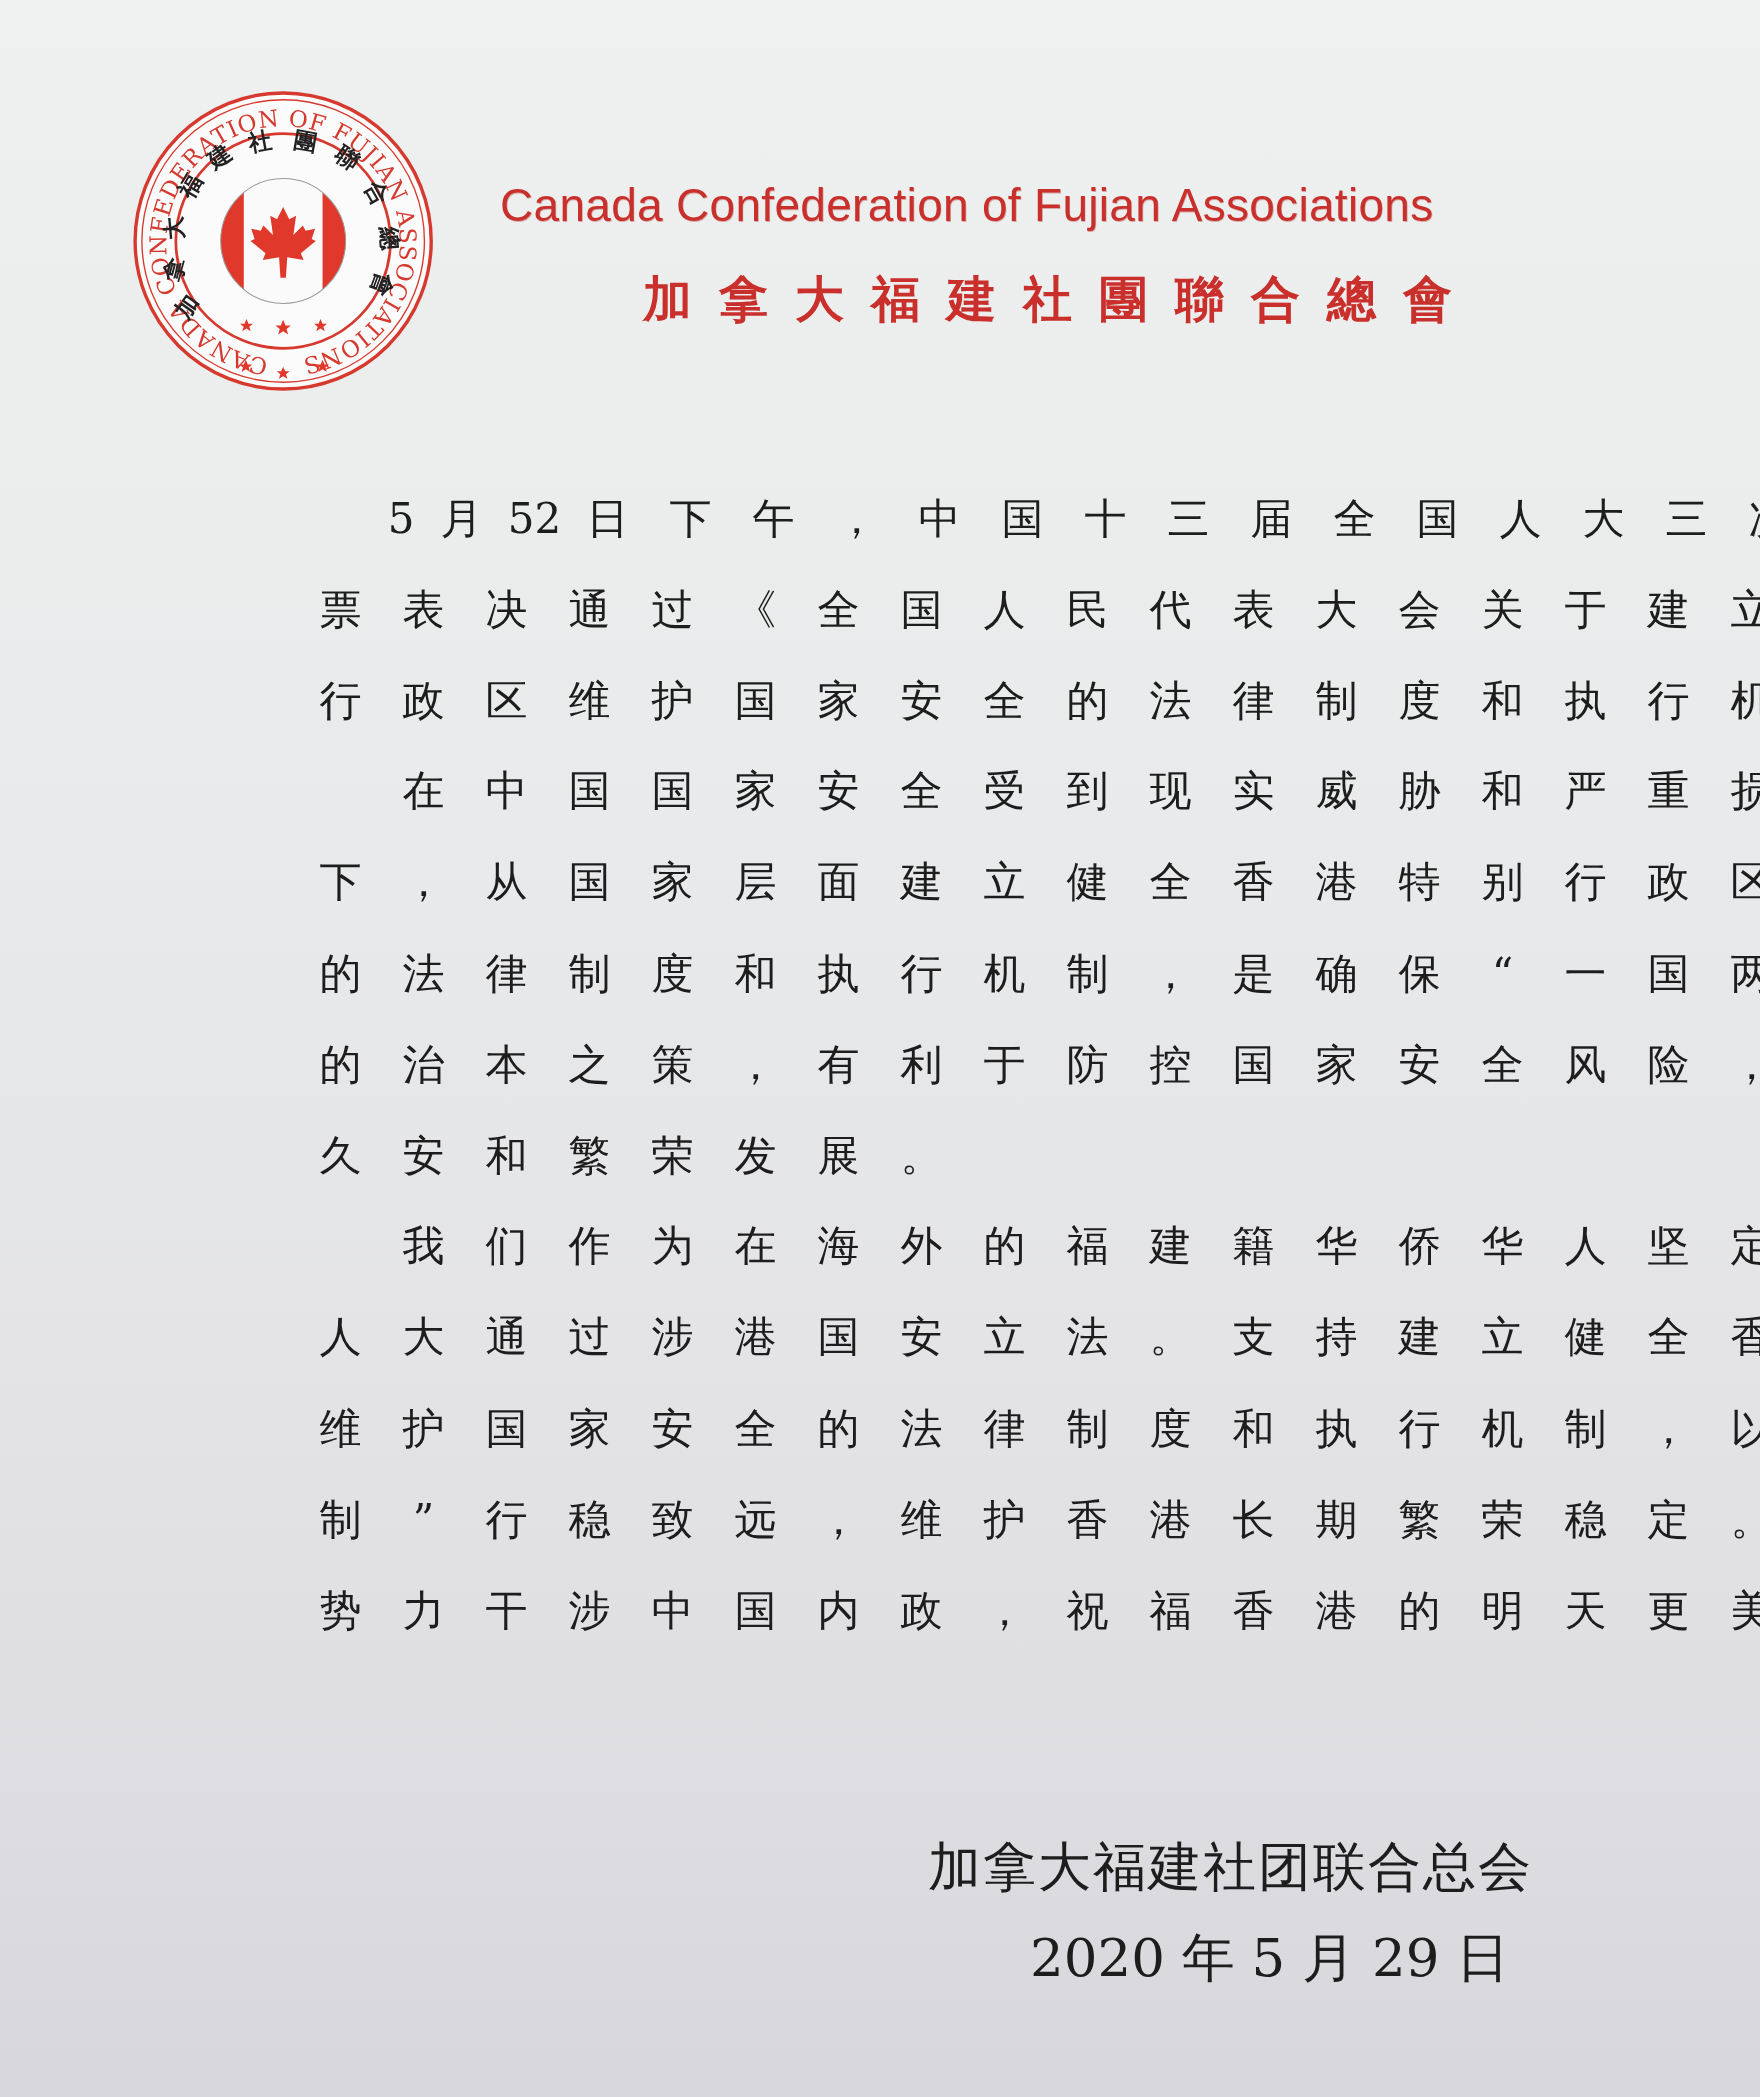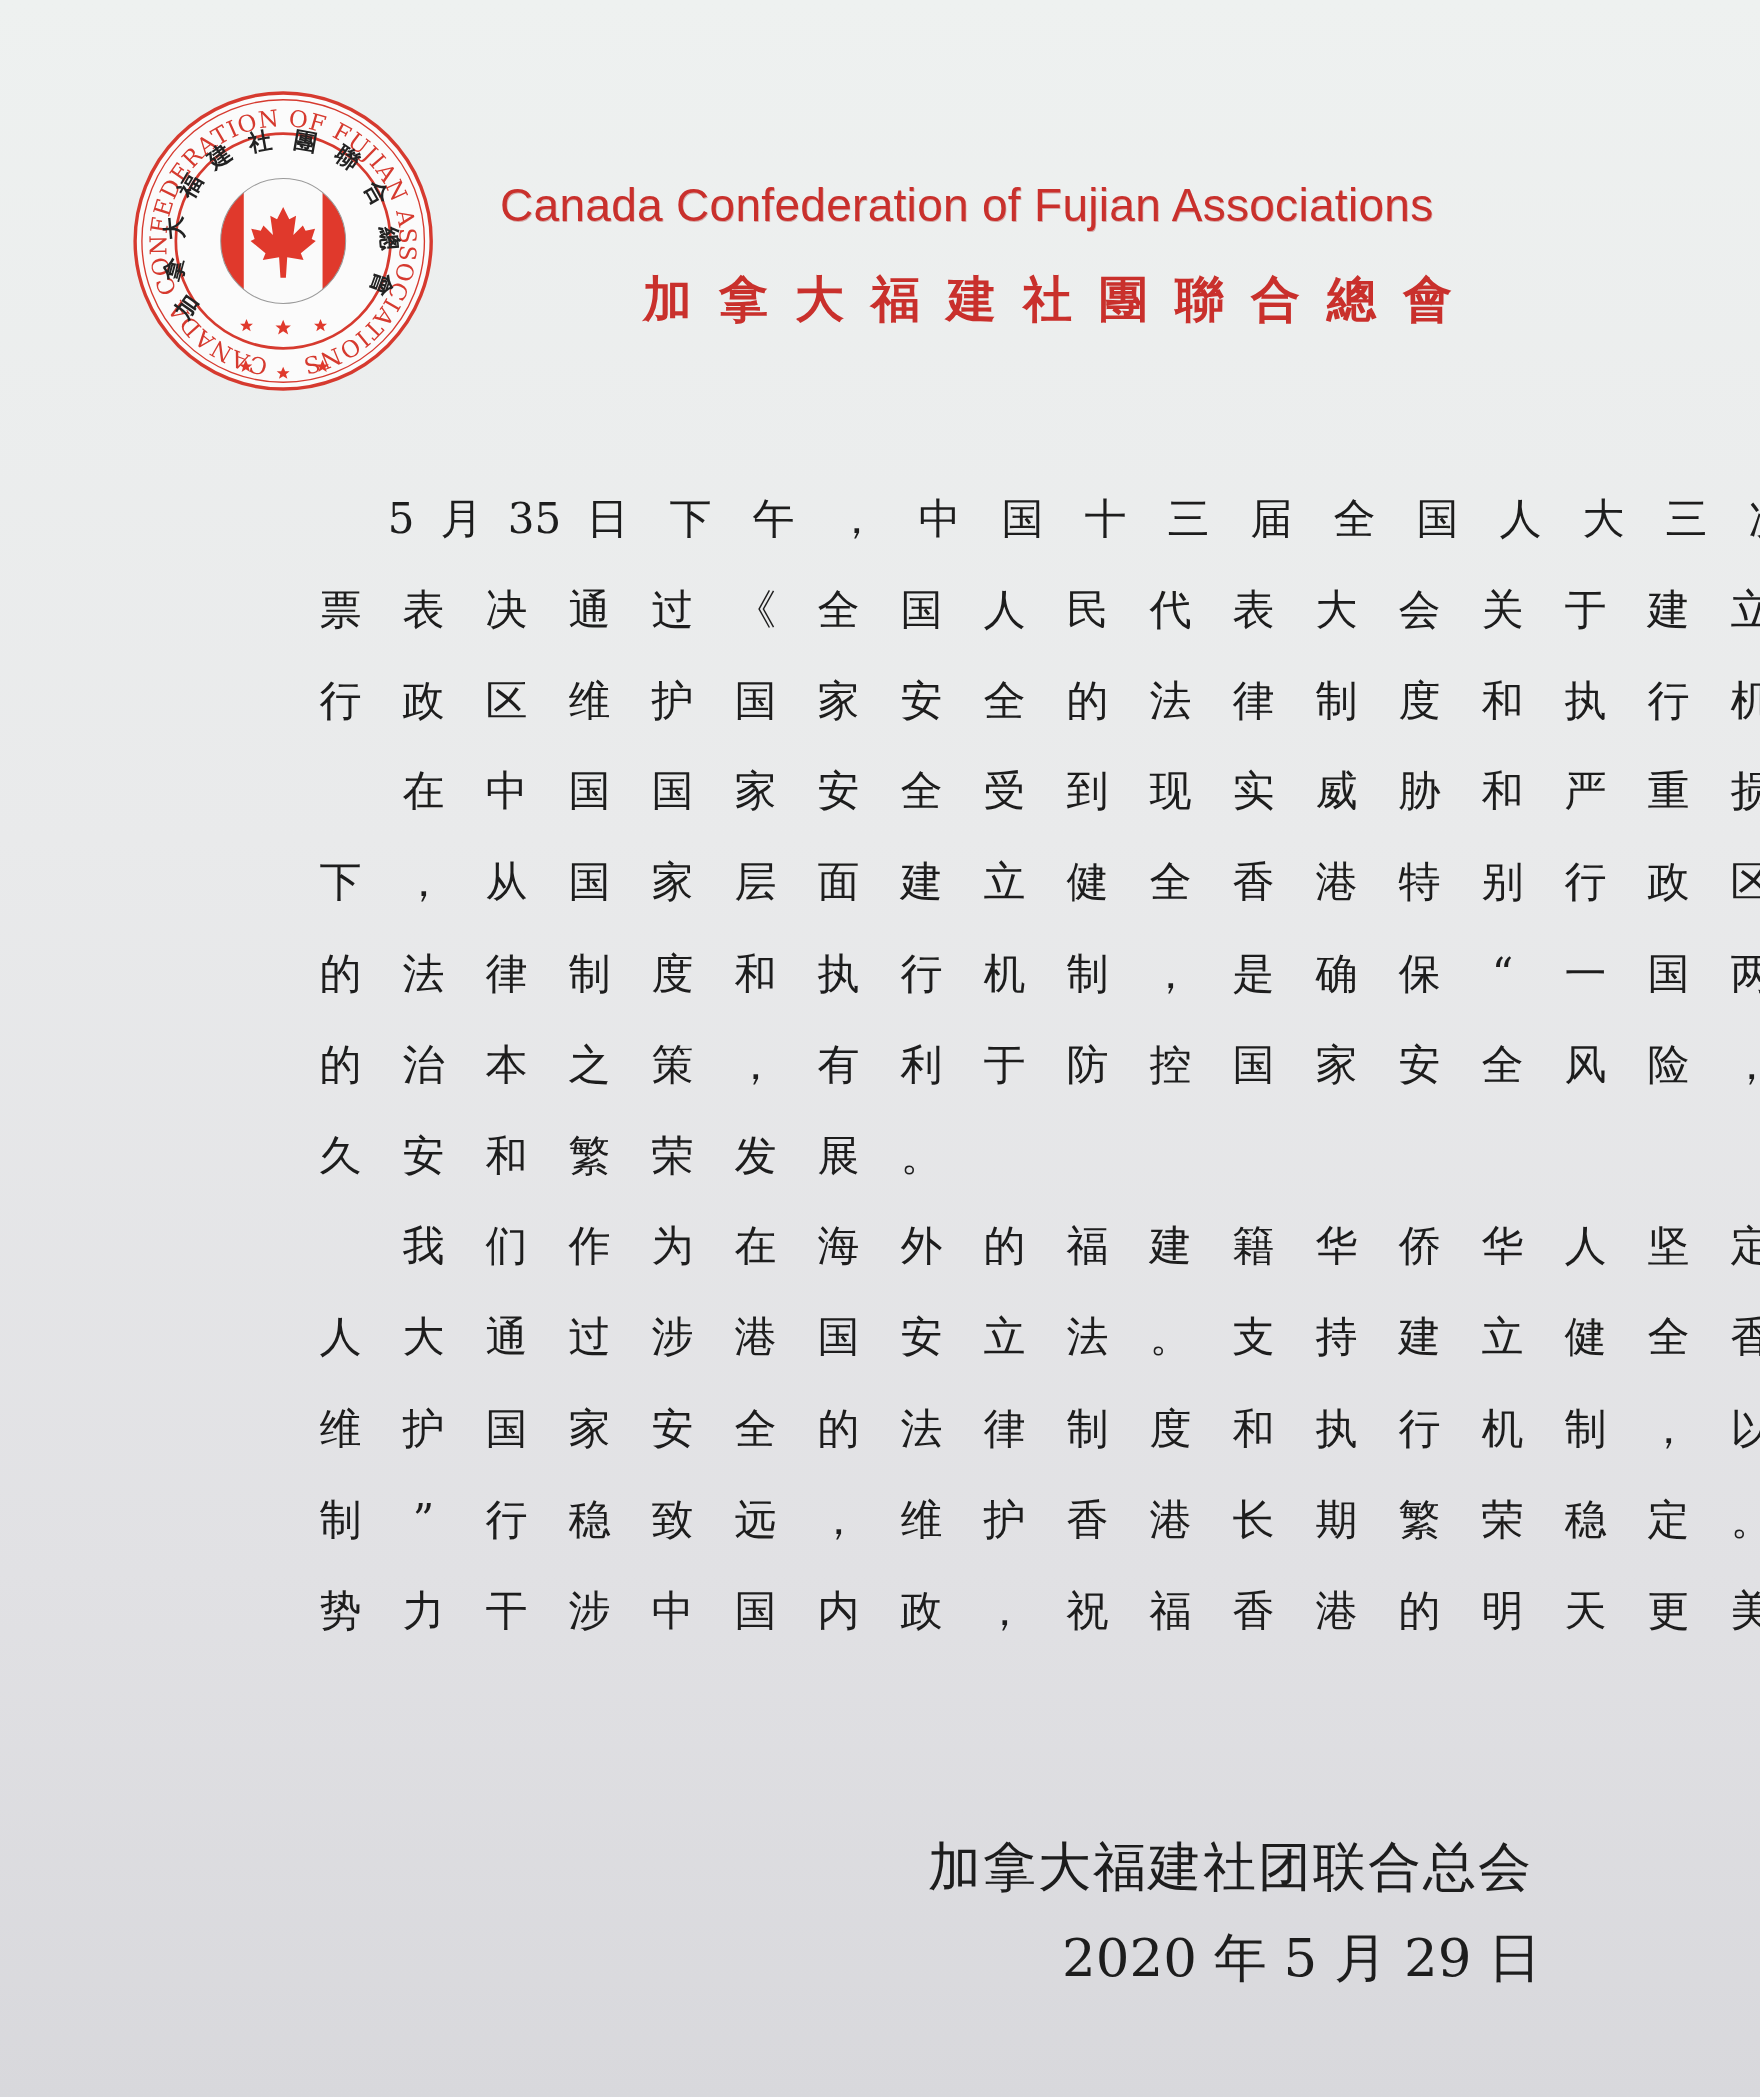--- a/index.html
+++ b/index.html
@@ -97,21 +97,21 @@
   <span>合</span>
   <span>總</span>
   <span>會</span>
 </div>
 
 <div class="body-text">
 
   <div class="line p-line" style="top: 488px; left: 83px;">
       <span class="ch" style="width: 38px;">5</span>
       <span class="ch">月</span>
-      <span class="ch" style="width: 63px;">35</span>
+      <span class="ch" style="width: 63px;">52</span>
       <span class="ch">日</span>
       <span class="ch">下</span>
       <span class="ch">午</span>
       <span class="ch">，</span>
       <span class="ch">中</span>
       <span class="ch">国</span>
       <span class="ch">十</span>
       <span class="ch">三</span>
       <span class="ch">届</span>
       <span class="ch">全</span>
@@ -347,14 +347,14 @@
       <span class="ch">港</span>
       <span class="ch">的</span>
       <span class="ch">明</span>
       <span class="ch">天</span>
       <span class="ch">更</span>
       <span class="ch">美</span>
     </div>
 </div>
 
 <div class="sig" style="left:928px; top:1836px; letter-spacing:2px;">加拿大福建社团联合总会</div>
-<div class="sig" style="left:1030px; top:1927px;margin-left:32px;">2020 年 5 月 29 日</div>
+<div class="sig" style="left:1030px; top:1927px;">2020 年 5 月 29 日</div>
 
 
 </body></html>

